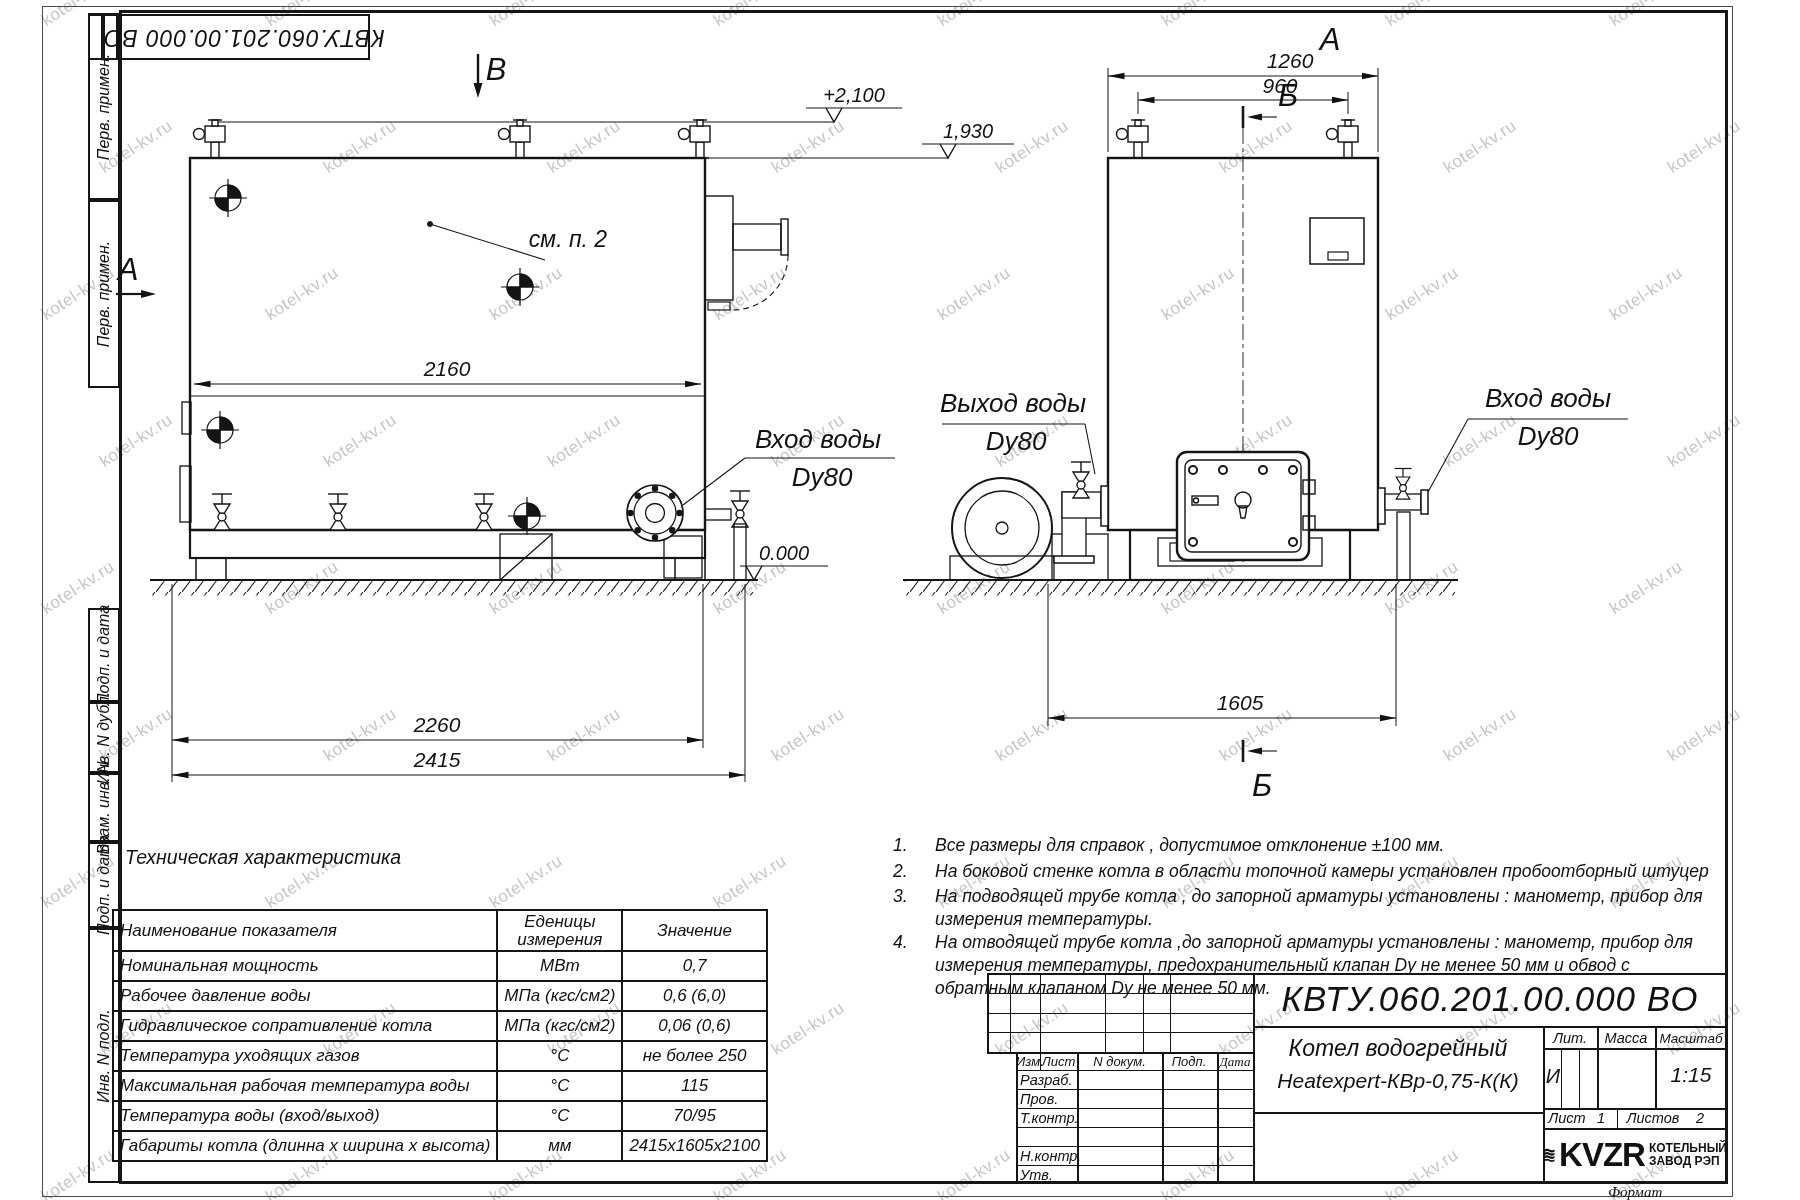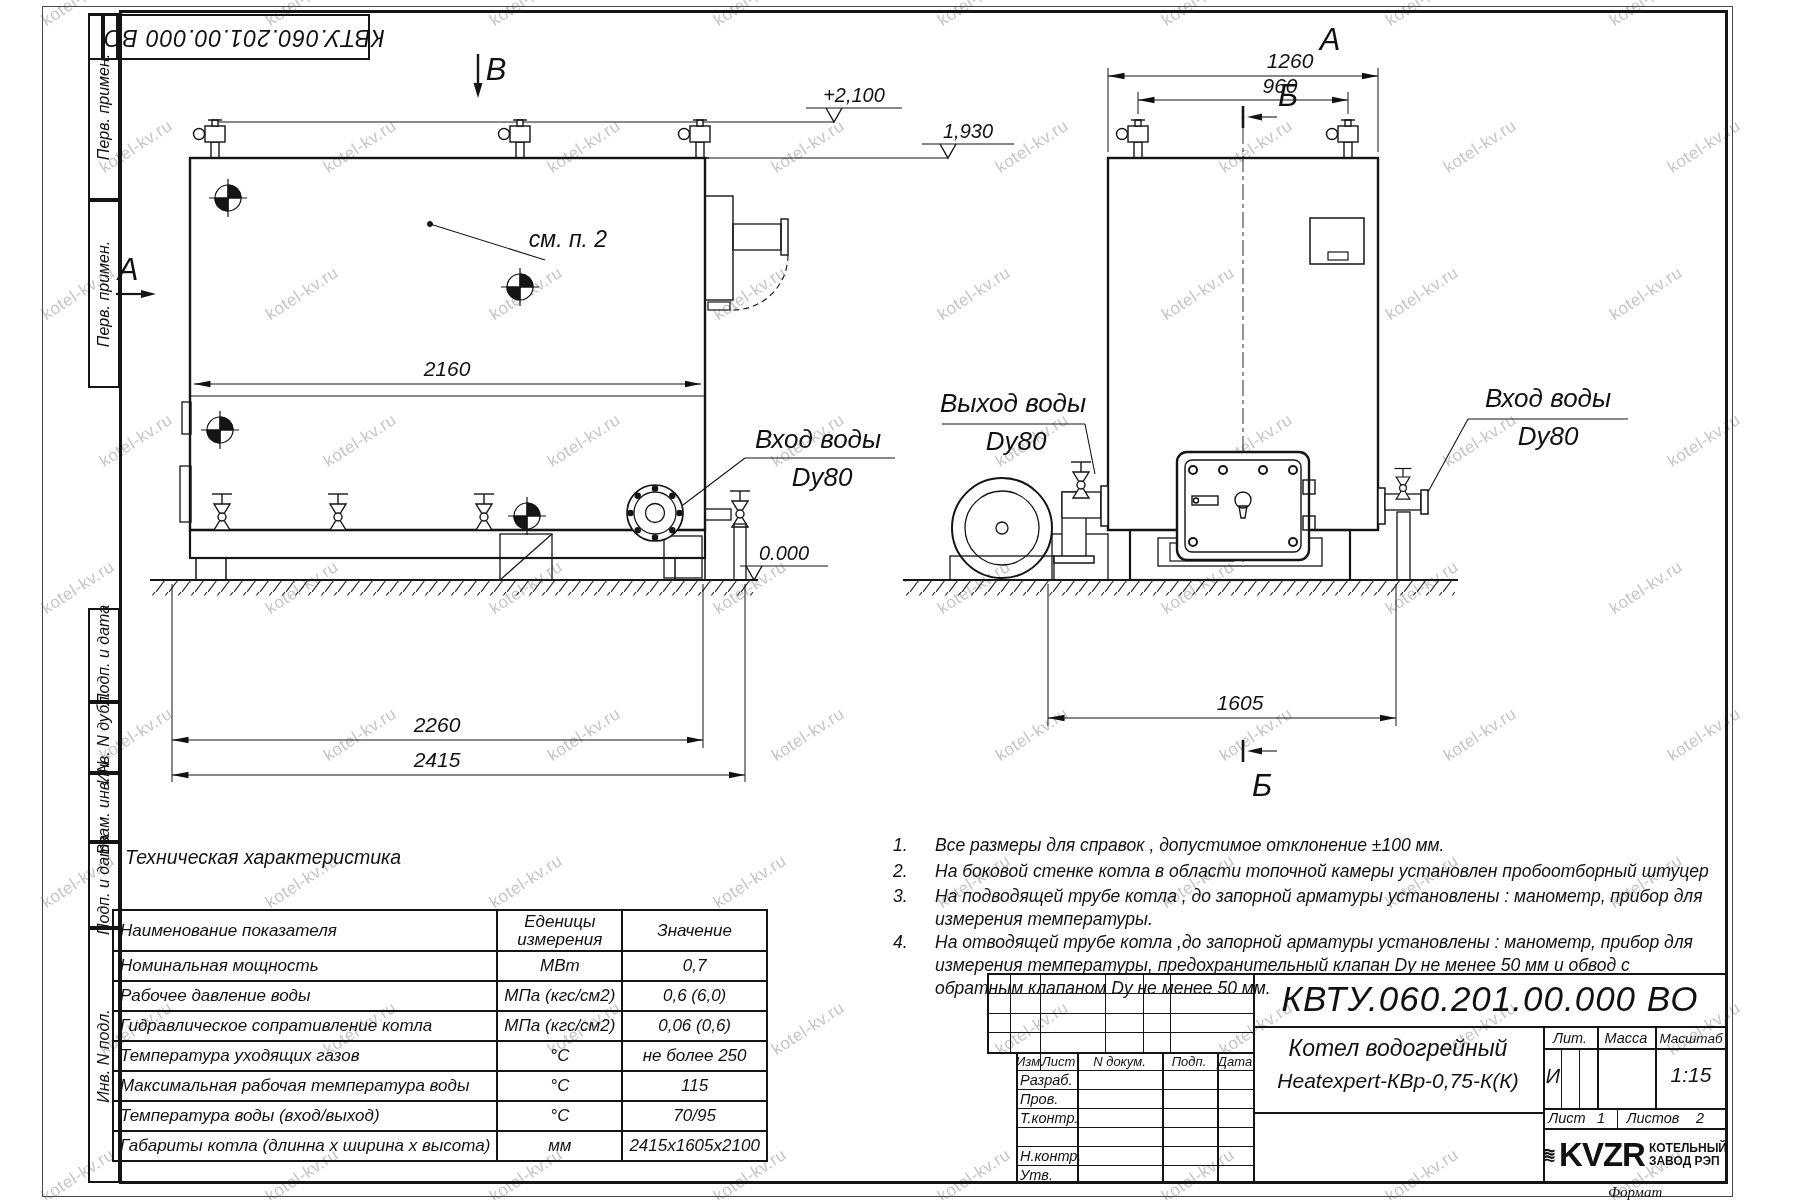--- a/index.html
+++ b/index.html
@@ -505,21 +505,21 @@
     <div class="tl" style="left:592px;top:75px;width:1px;height:60px;"></div>
     <div class="tl" style="left:610px;top:53px;width:2px;height:82px;"></div>
     <div class="tl" style="left:668px;top:53px;width:2px;height:82px;"></div>
     <div class="tl" style="left:630px;top:135px;width:1.4px;height:20px;"></div>
 
     <div class="tt tcc" id="docnum" style="left:266px;top:6px;width:474px;">КВТУ.060.201.00.000  ВО</div>
     <div class="tt tcc" style="left:29px;top:81px;width:24px;font-size:13px;">Изм.</div>
     <div class="tt tcc" style="left:53px;top:81px;width:37px;font-size:13px;">Лист</div>
     <div class="tt tcc" style="left:90px;top:81px;width:85px;font-size:13px;">N докум.</div>
     <div class="tt tcc" style="left:175px;top:81px;width:54px;font-size:13px;">Подп.</div>
-    <div class="tt tcc" style="left:230px;top:81px;width:36px;font-size:13px;">Дата</div>
+    <div class="tt tcc" style="left:230px;top:81px;width:36px;font-size:13px;font-family:Liberation Serif, serif;">Дата</div>
     <div class="tt" style="left:33px;top:99px;font-size:14.5px;">Разраб.</div>
     <div class="tt" style="left:33px;top:118px;font-size:14.5px;">Пров.</div>
     <div class="tt" style="left:33px;top:137px;font-size:14.5px;">Т.контр.</div>
     <div class="tt" style="left:33px;top:156px;font-size:14.5px;"></div>
     <div class="tt" style="left:33px;top:175px;font-size:14.5px;">Н.контр.</div>
     <div class="tt" style="left:33px;top:194px;font-size:14.5px;">Утв.</div>
     <div class="tt tcc" style="left:270px;top:62px;width:282px;font-size:23px;">Котел водогрейный</div>
     <div class="tt tcc" style="left:268px;top:96px;width:286px;font-size:21px;">Heatexpert-КВр-0,75-К(К)</div>
     <div class="tt tcc" style="left:558px;top:57px;width:50px;font-size:14.5px;">Лит.</div>
     <div class="tt tcc" style="left:612px;top:57px;width:54px;font-size:14.5px;">Масса</div>

